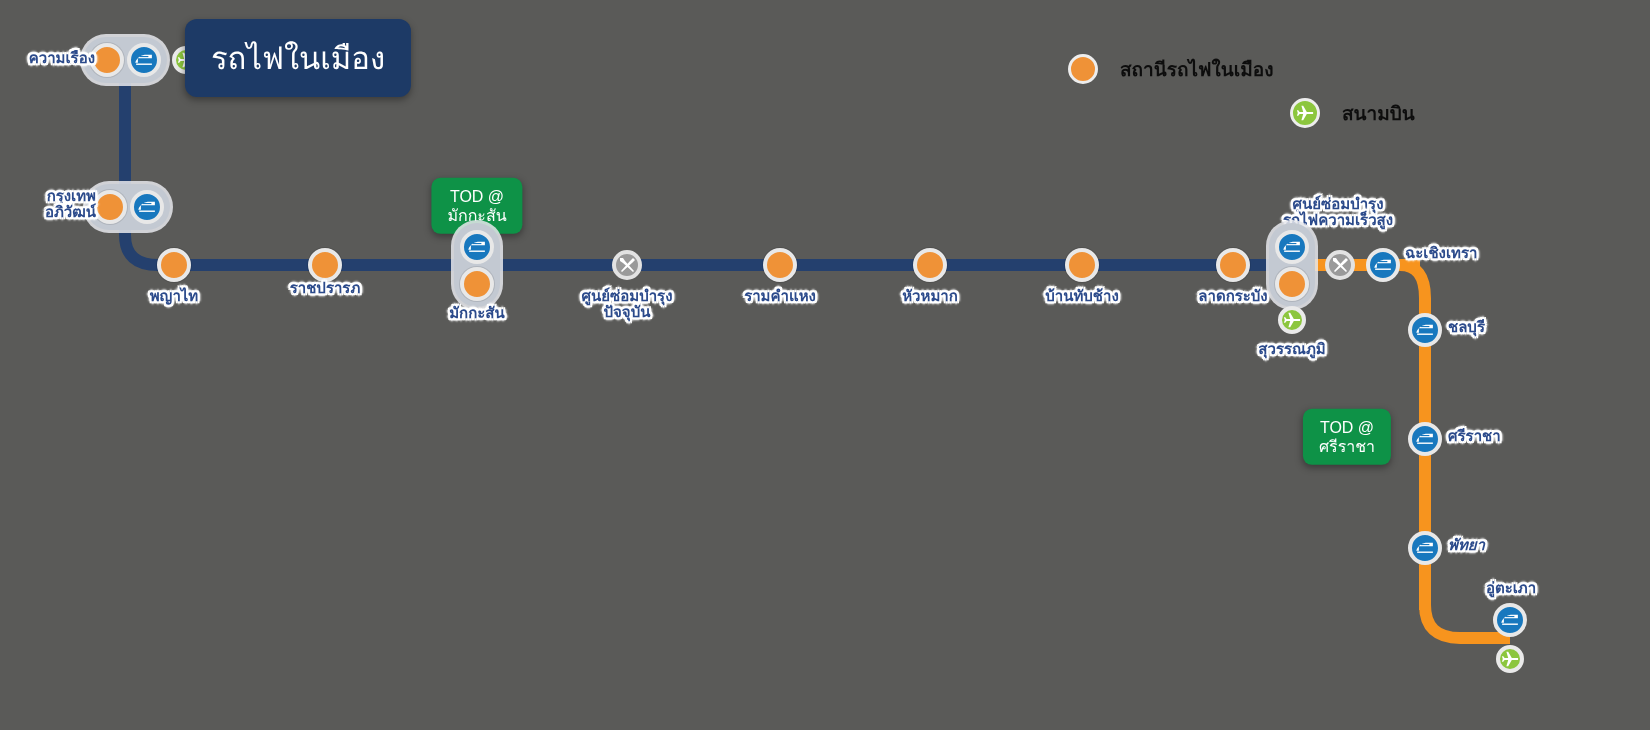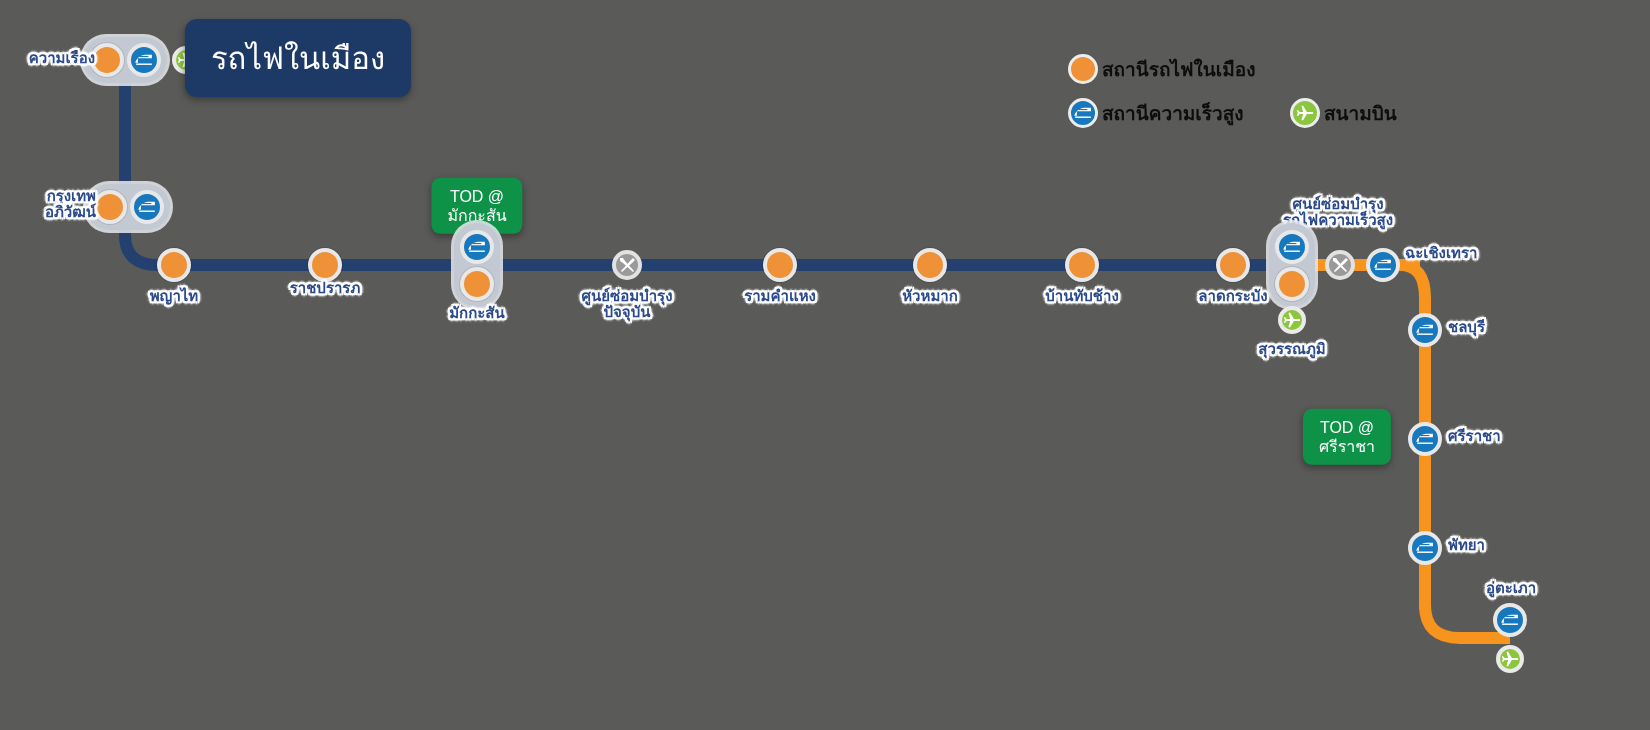--- a/index.html
+++ b/index.html
@@ -86,21 +86,21 @@
   .chip-city{background:#1d3a66;font-size:31px;padding:14px 26px;}
   .chip-inter{background:#f7941e;font-size:24px;padding:13px 22px;}
   .chip-tod{
     background:#0e9247;font-size:16px;line-height:1.2;
     padding:9px 16px;border-radius:9px;
   }
 
   
   .legend{position:absolute;}
   .legend-row{
-    position:absolute;display:flex;align-items:flex-end;gap:4px;
+    position:absolute;display:flex;align-items:flex-end;gap:22px;
   }
   .legend-text{
     color:#0d0d0d;font-size:19px;font-weight:700;white-space:nowrap;
   }
   .legend-swatch{
     width:30px;height:30px;border-radius:50%;
     display:flex;align-items:center;justify-content:center;
     box-sizing:border-box;
   }
   .sw-city{background:#ef9237;border:3px solid #ededed;}
@@ -266,21 +266,21 @@
   </div>
   <div class="stn-label right" style="left:1448px;top:428px;">ศรีราชา</div>
 
   <div class="dot dot-hsr" style="left:1425px;top:548px;">
     <svg class="hsr-glyph" viewBox="0 0 24 16">
       <path d="M2,11 C4,5 9,2 15,2 L21,2 L21,6 L5,6 L5,11 Z" fill="#ffffff"></path>
       <rect x="3" y="12" width="18" height="1.6" fill="#ffffff"></rect>
       <rect x="7" y="3.4" width="10" height="1.3" fill="#1878be"></rect>
     </svg>
   </div>
-  <div class="stn-label right" style="left:1448px;top:537px;">พัทยา</div>
+  <div class="stn-label right" style="left:1448px;top:537px;font-style:italic;">พัทยา</div>
 
   <div class="dot dot-hsr" style="left:1510px;top:620px;">
     <svg class="hsr-glyph" viewBox="0 0 24 16">
       <path d="M2,11 C4,5 9,2 15,2 L21,2 L21,6 L5,6 L5,11 Z" fill="#ffffff"></path>
       <rect x="3" y="12" width="18" height="1.6" fill="#ffffff"></rect>
       <rect x="7" y="3.4" width="10" height="1.3" fill="#1878be"></rect>
     </svg>
   </div>
   <div class="dot dot-air" style="left:1510px;top:659px;">
     <svg class="plane-glyph" viewBox="0 0 20 20">
@@ -291,30 +291,20 @@
 
   <div class="chip chip-city" style="left:298px;top:58px;">รถไฟในเมือง</div>
 
   <div class="legend" style="left:0;top:0;width:100%;height:100%;">
 
     <div class="legend-row" style="left:1068px;top:54px;">
       <div class="legend-swatch sw-city"></div>
       <div class="legend-text">สถานีรถไฟในเมือง</div>
     </div>
 
-    <div class="legend-row" style="left:1068px;top:98px;">
-      <div class="legend-swatch sw-hsr">
-        <svg class="hsr-glyph" viewBox="0 0 24 16">
-          <path d="M2,11 C4,5 9,2 15,2 L21,2 L21,6 L5,6 L5,11 Z" fill="#ffffff"></path>
-          <rect x="3" y="12" width="18" height="1.6" fill="#ffffff"></rect>
-          <rect x="7" y="3.4" width="10" height="1.3" fill="#1878be"></rect>
-        </svg>
-      </div>
-      <div class="legend-text">สถานีความเร็วสูง</div>
-    </div>
 
 
     <div class="legend-row" style="left:1290px;top:98px;">
       <div class="legend-swatch sw-air">
         <svg class="plane-glyph" viewBox="0 0 20 20">
           <path d="M19,9 L12,9 L8,2 L6,2 L8,9 L4,9 L2.5,7 L1,7 L2,10 L1,13 L2.5,13 L4,11 L8,11 L6,18 L8,18 L12,11 L19,11 Z" fill="#ffffff"></path>
         </svg>
       </div>
       <div class="legend-text">สนามบิน</div>
     </div>

